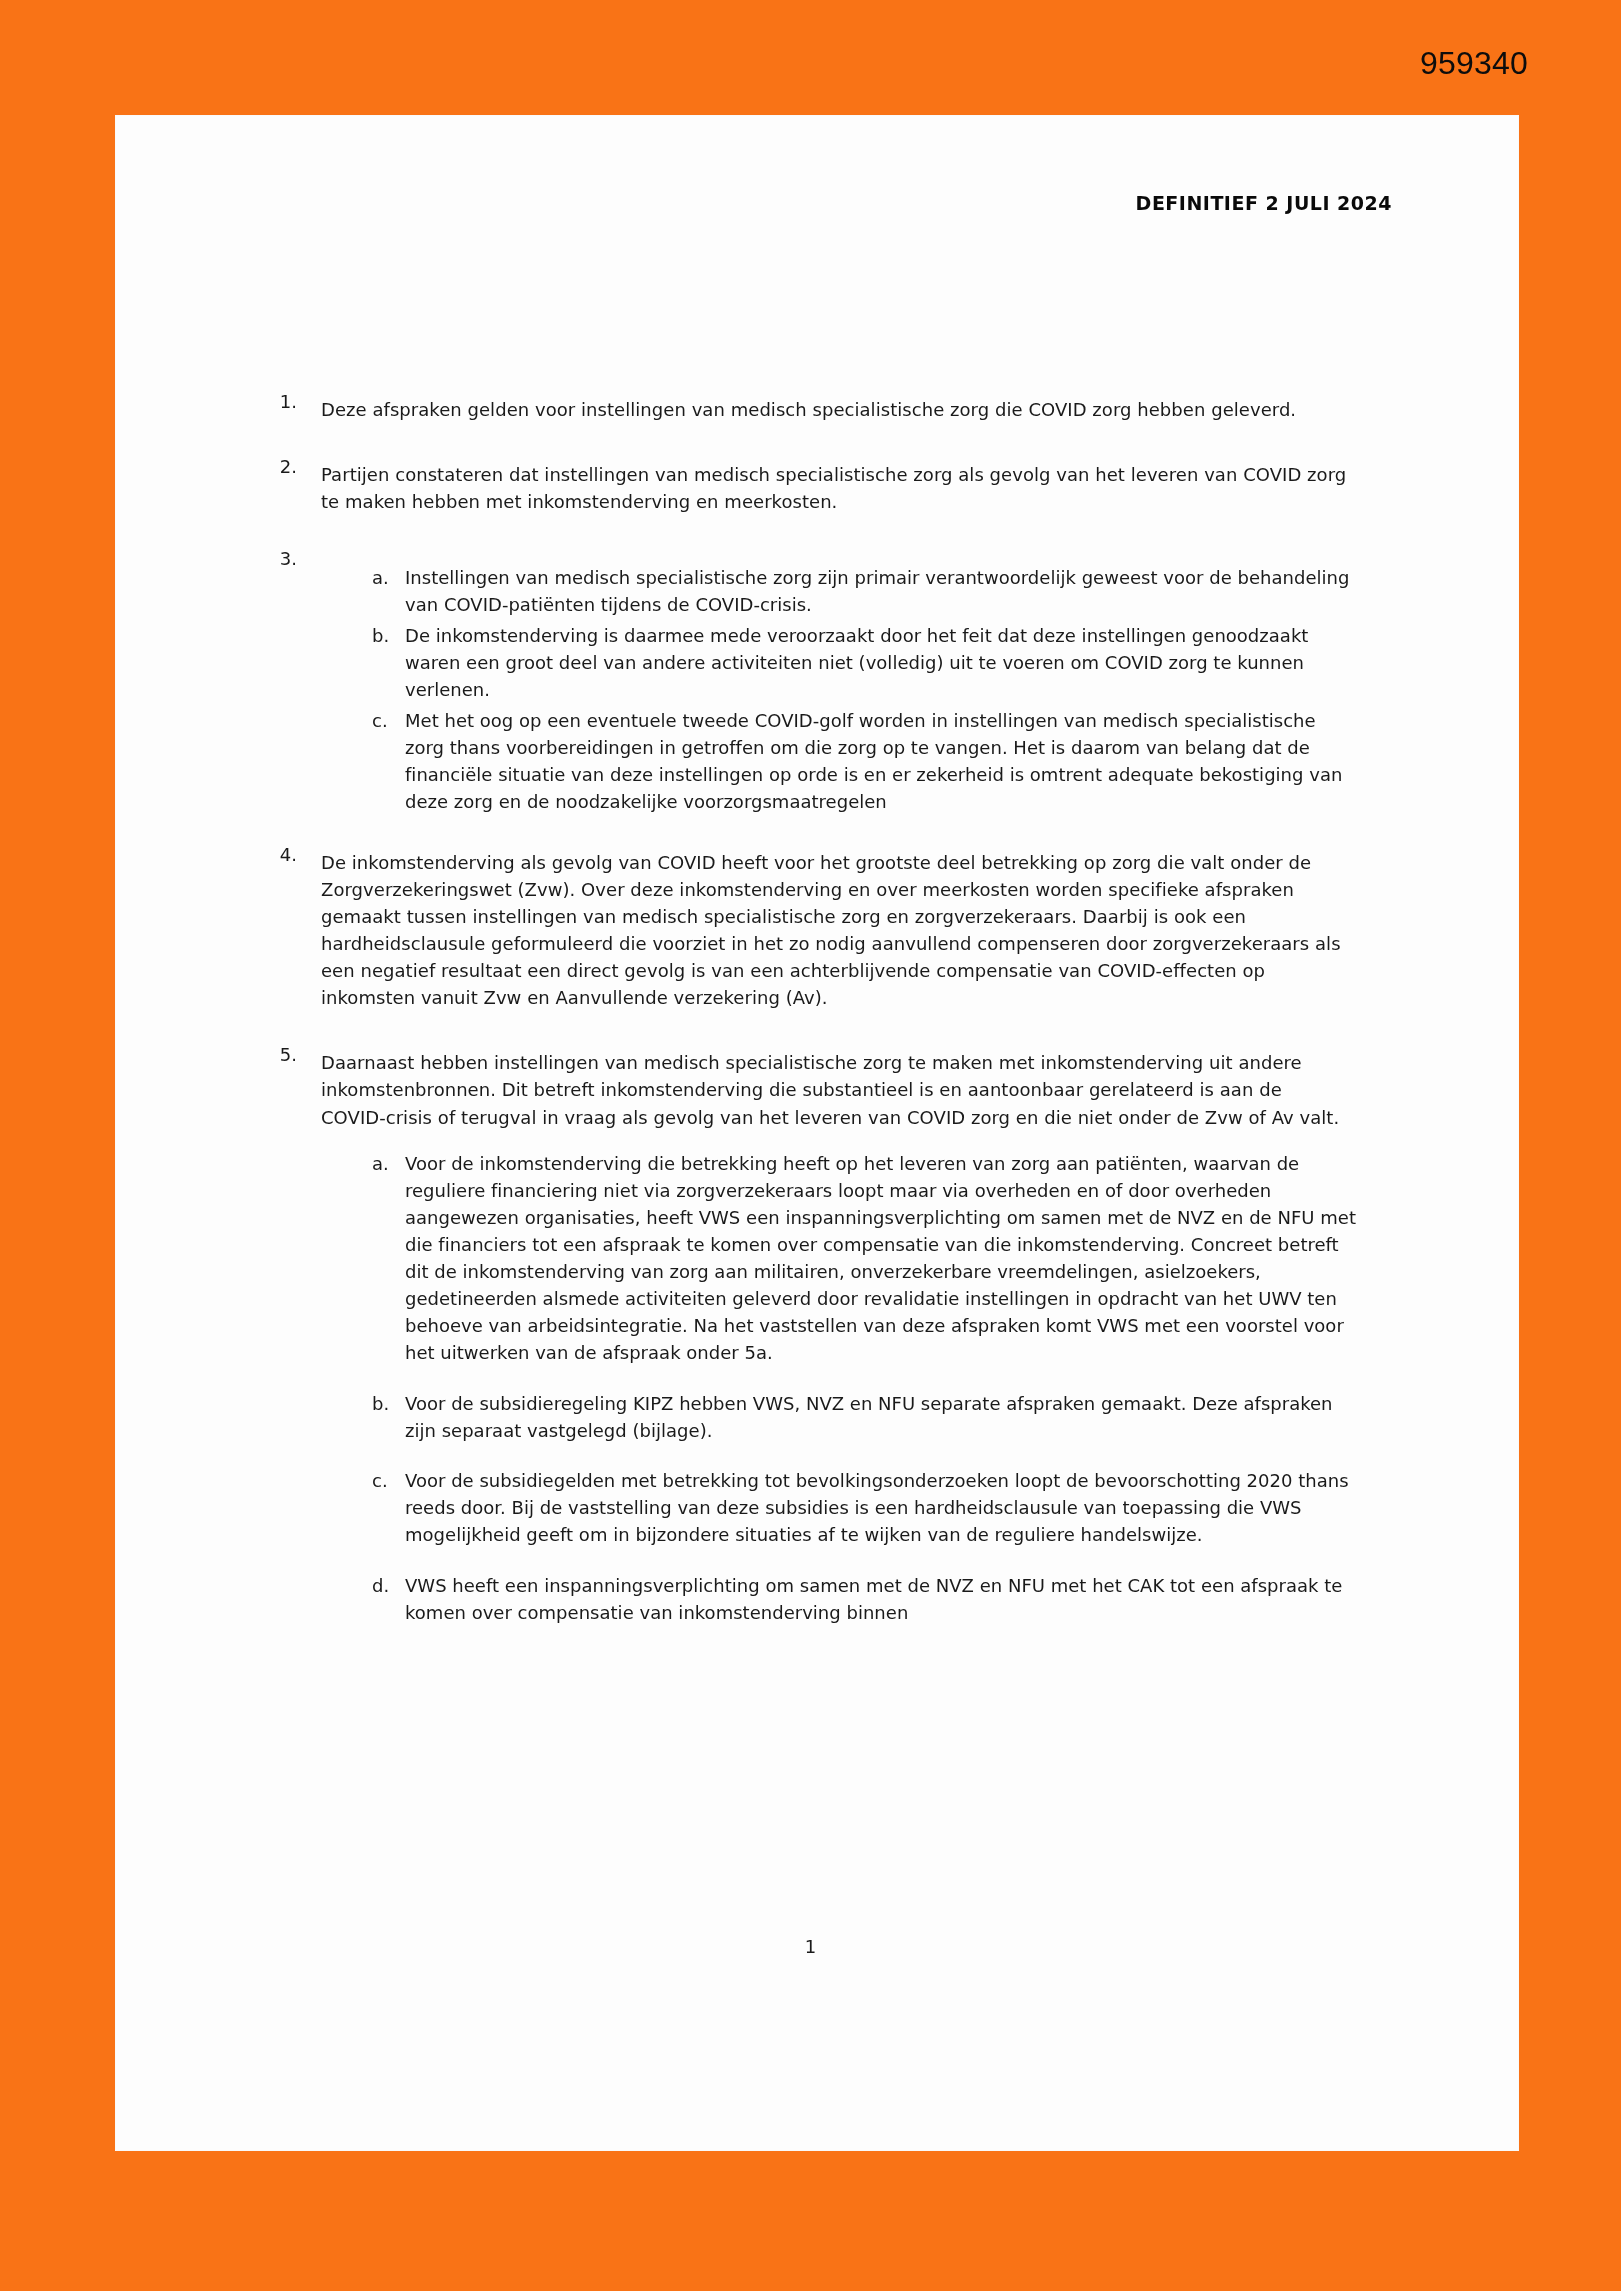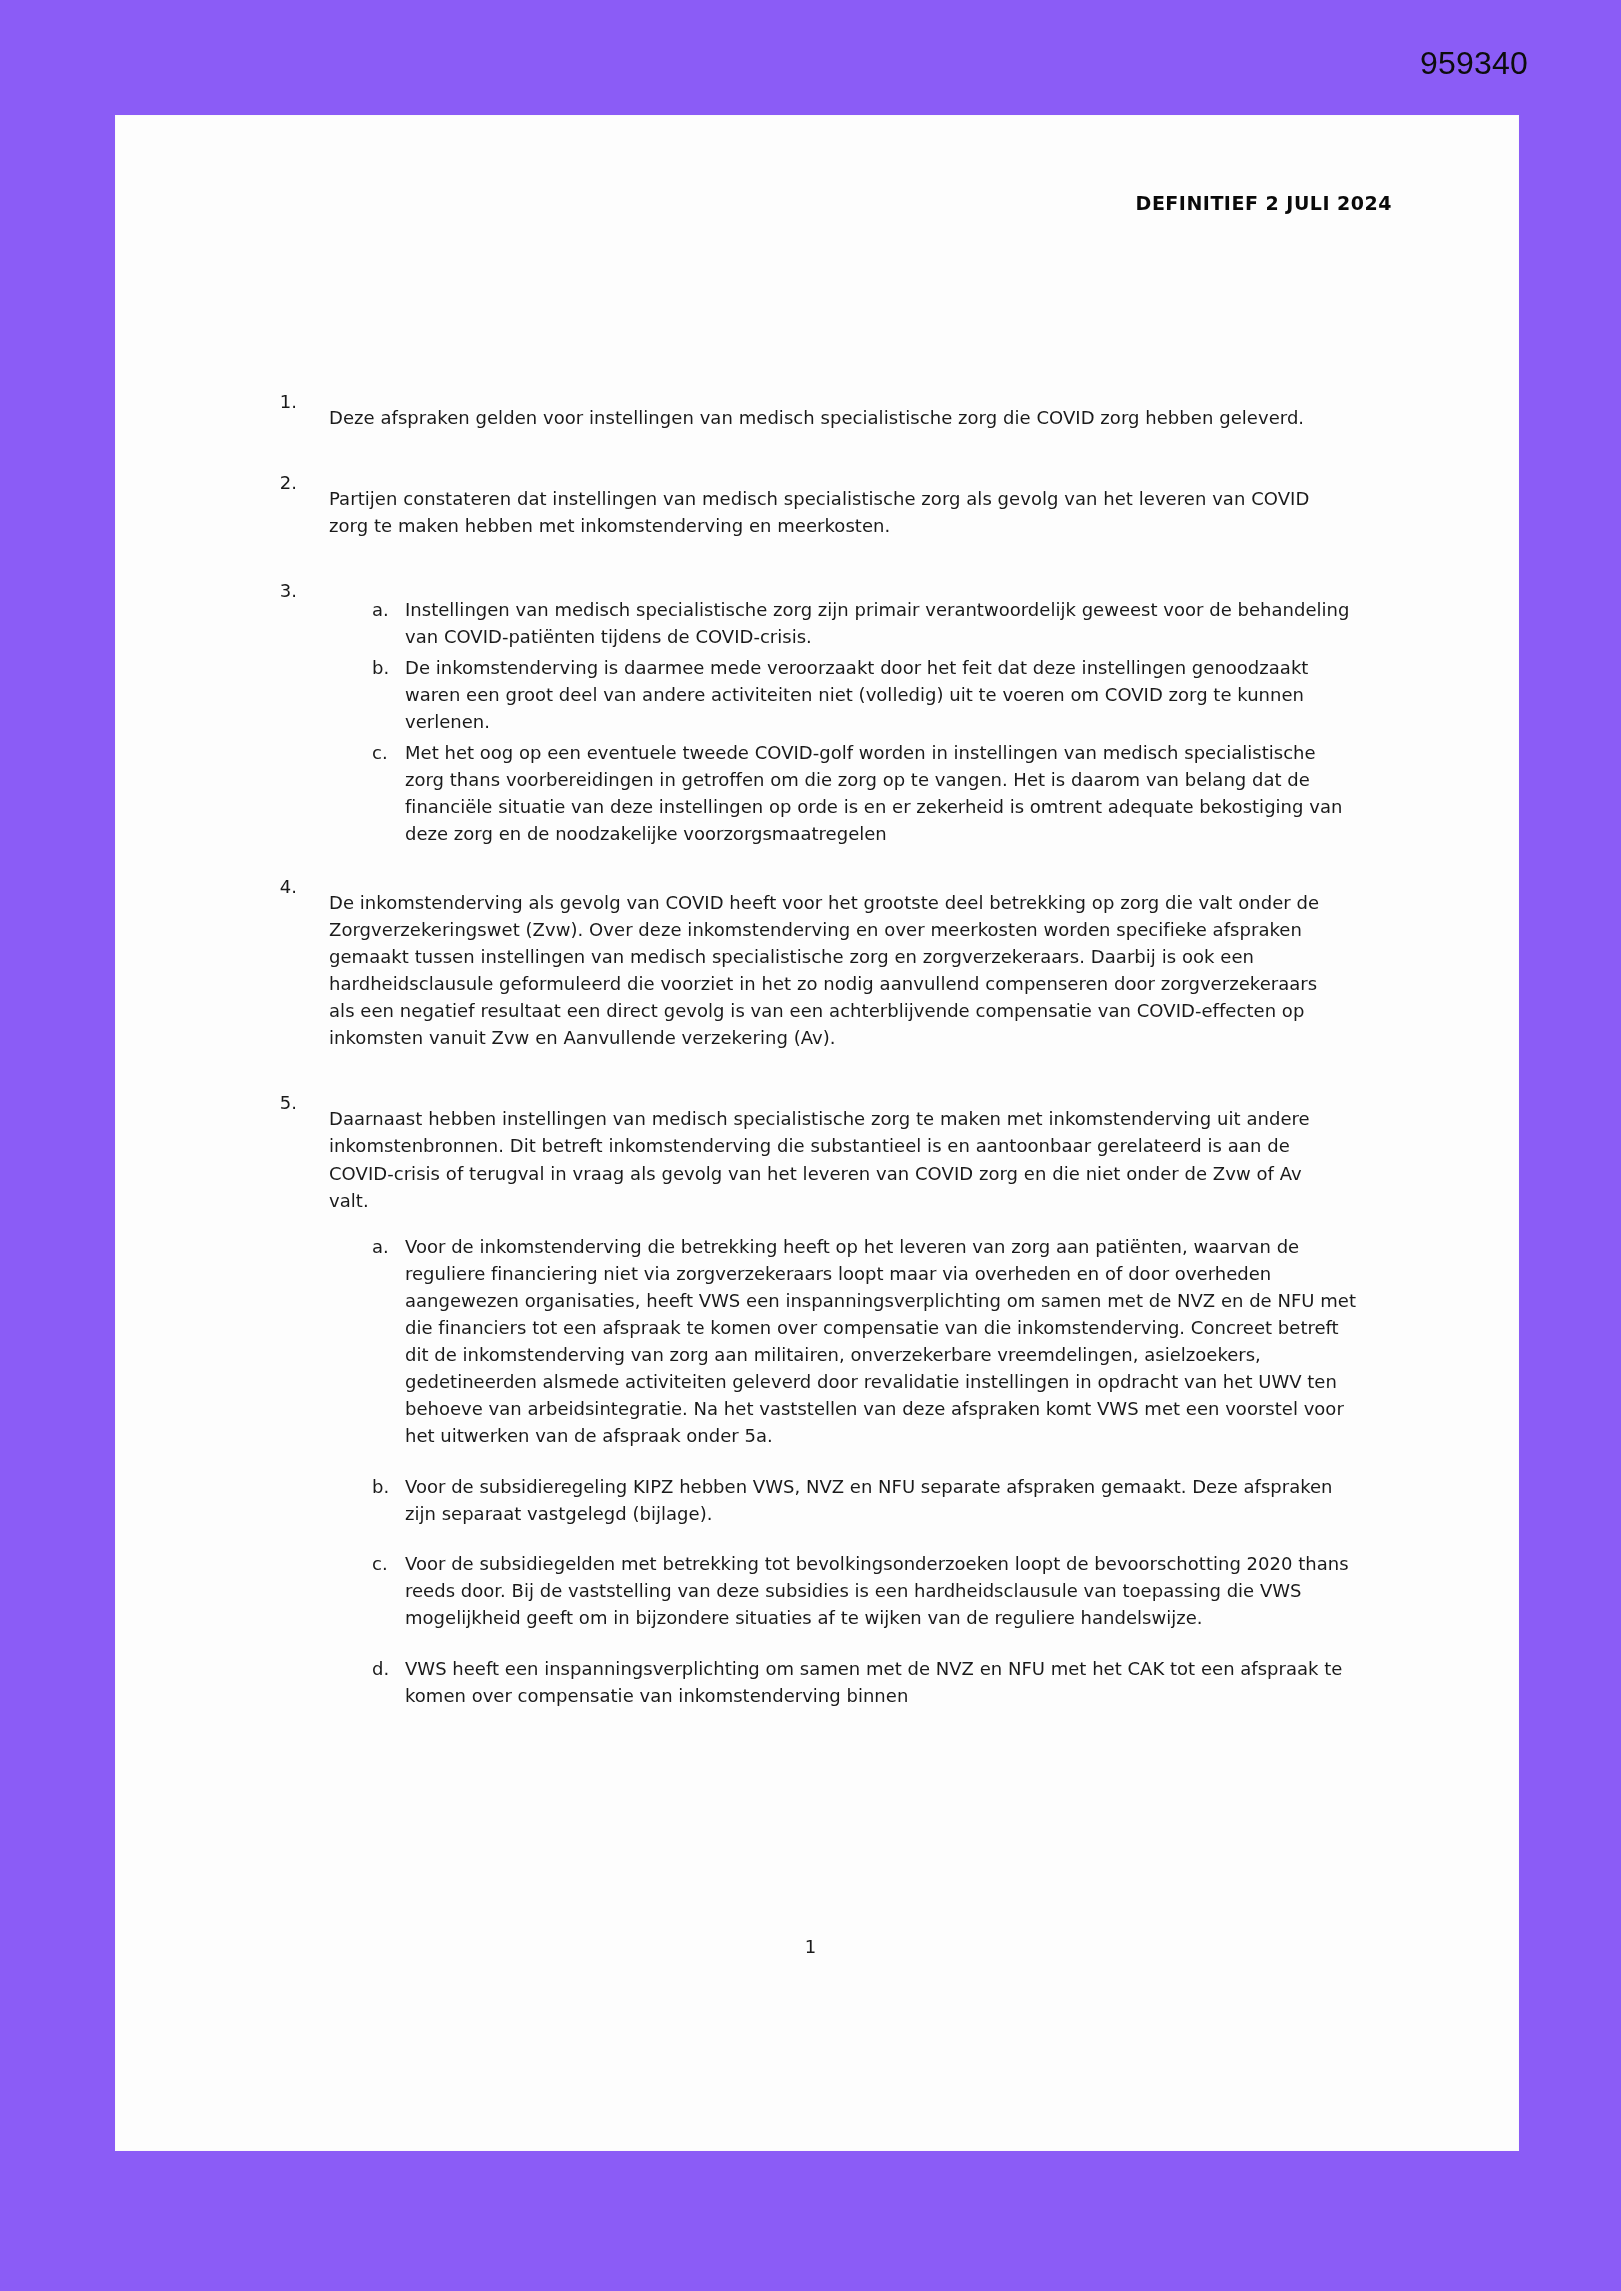--- a/index.html
+++ b/index.html
@@ -11,21 +11,21 @@
 
   body {
     font-family: "DejaVu Sans", "Liberation Sans", sans-serif;
     color: #111111;
   }
 
   .scan-canvas {
     position: relative;
     width: 1621px;
     height: 2292px;
-    background: #8b5cf6;
+    background: #f97316;
     overflow: hidden;
   }
 
   
   .page-sheet {
     position: absolute;
     left: 116px;
     top: 116px;
     width: 1402px;
     height: 2034px;
@@ -92,21 +92,21 @@
 
   .num-body {
     flex: 1 1 auto;
     font-size: 18px;
     line-height: 1.51;
     color: #1a1a1a;
     letter-spacing: 0.05px;
   }
 
   .num-body > p {
-    margin: 16px;
+    margin: 8px;
   }
 
   .sub-list {
     margin-top: 19.6px;
     margin-left: 59px;
   }
 
   .sub-item {
     display: flex;
     margin-bottom: 3.9px;

